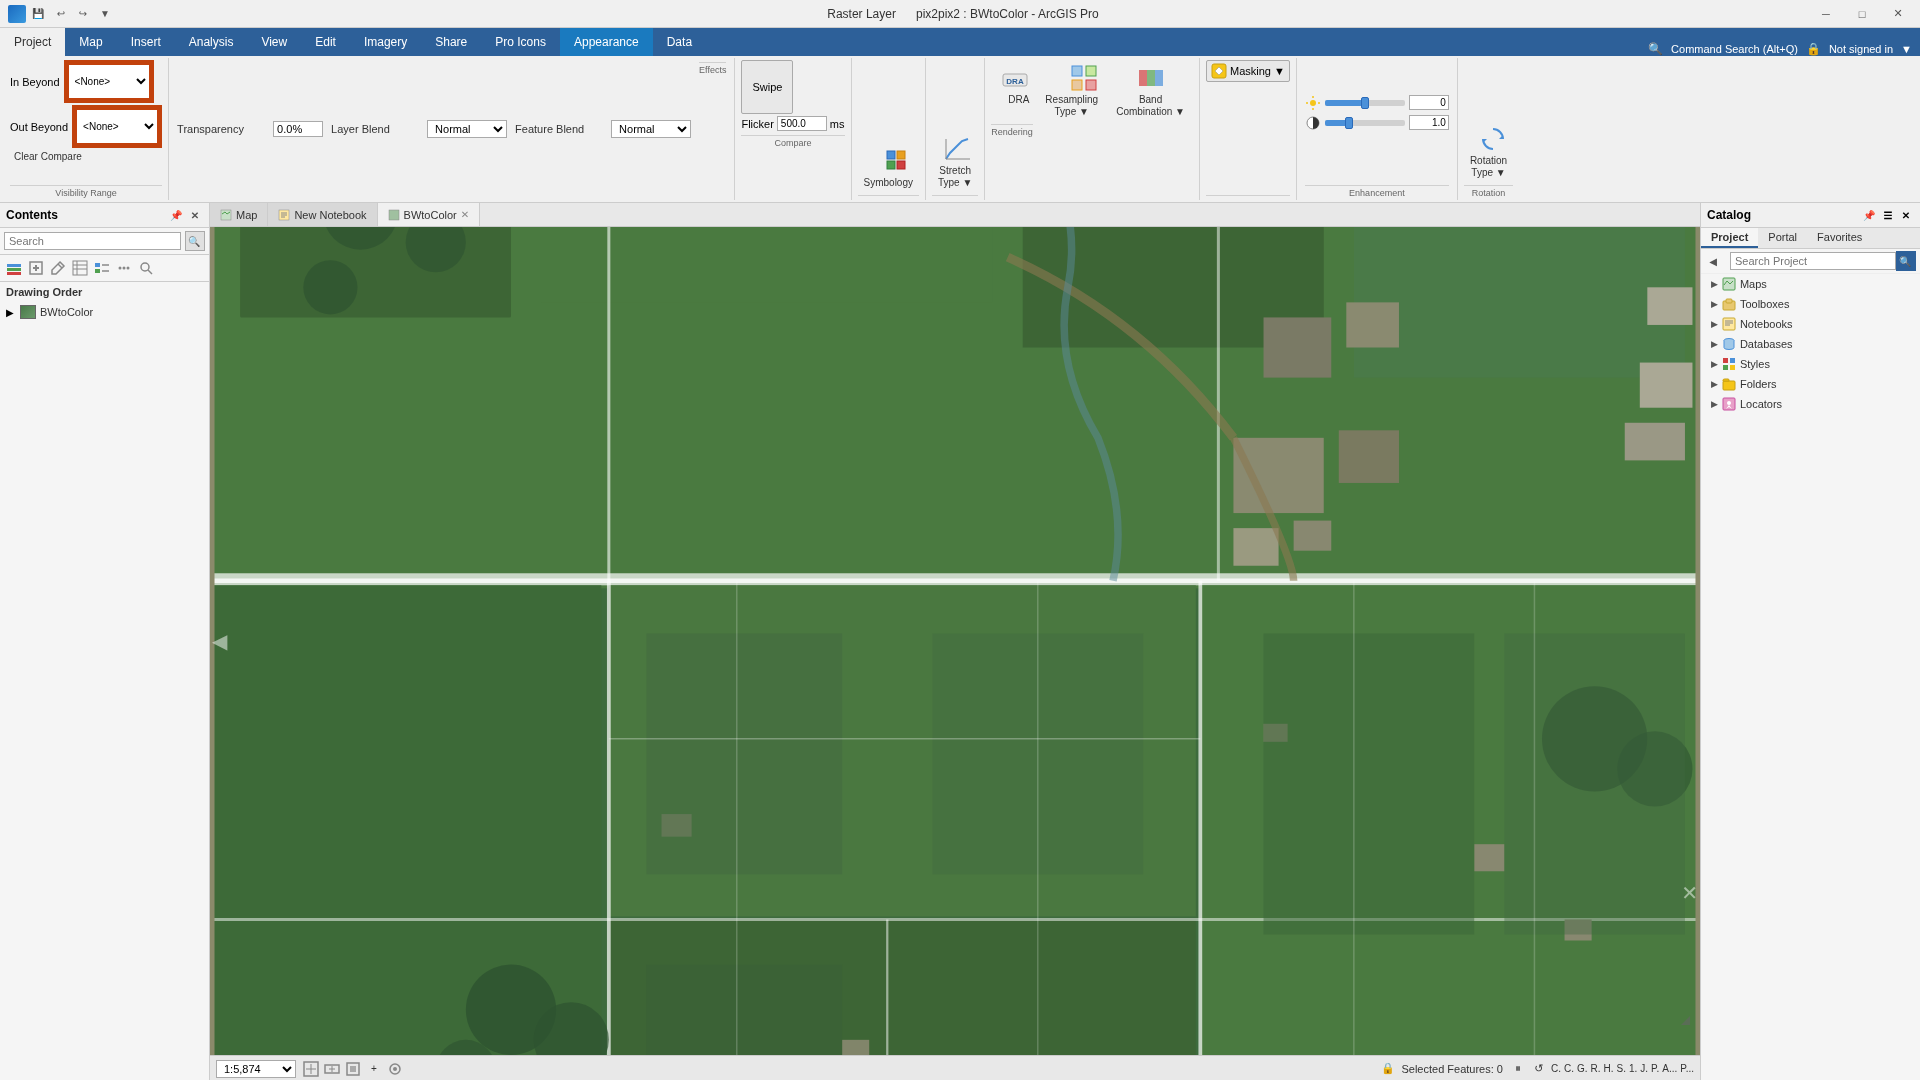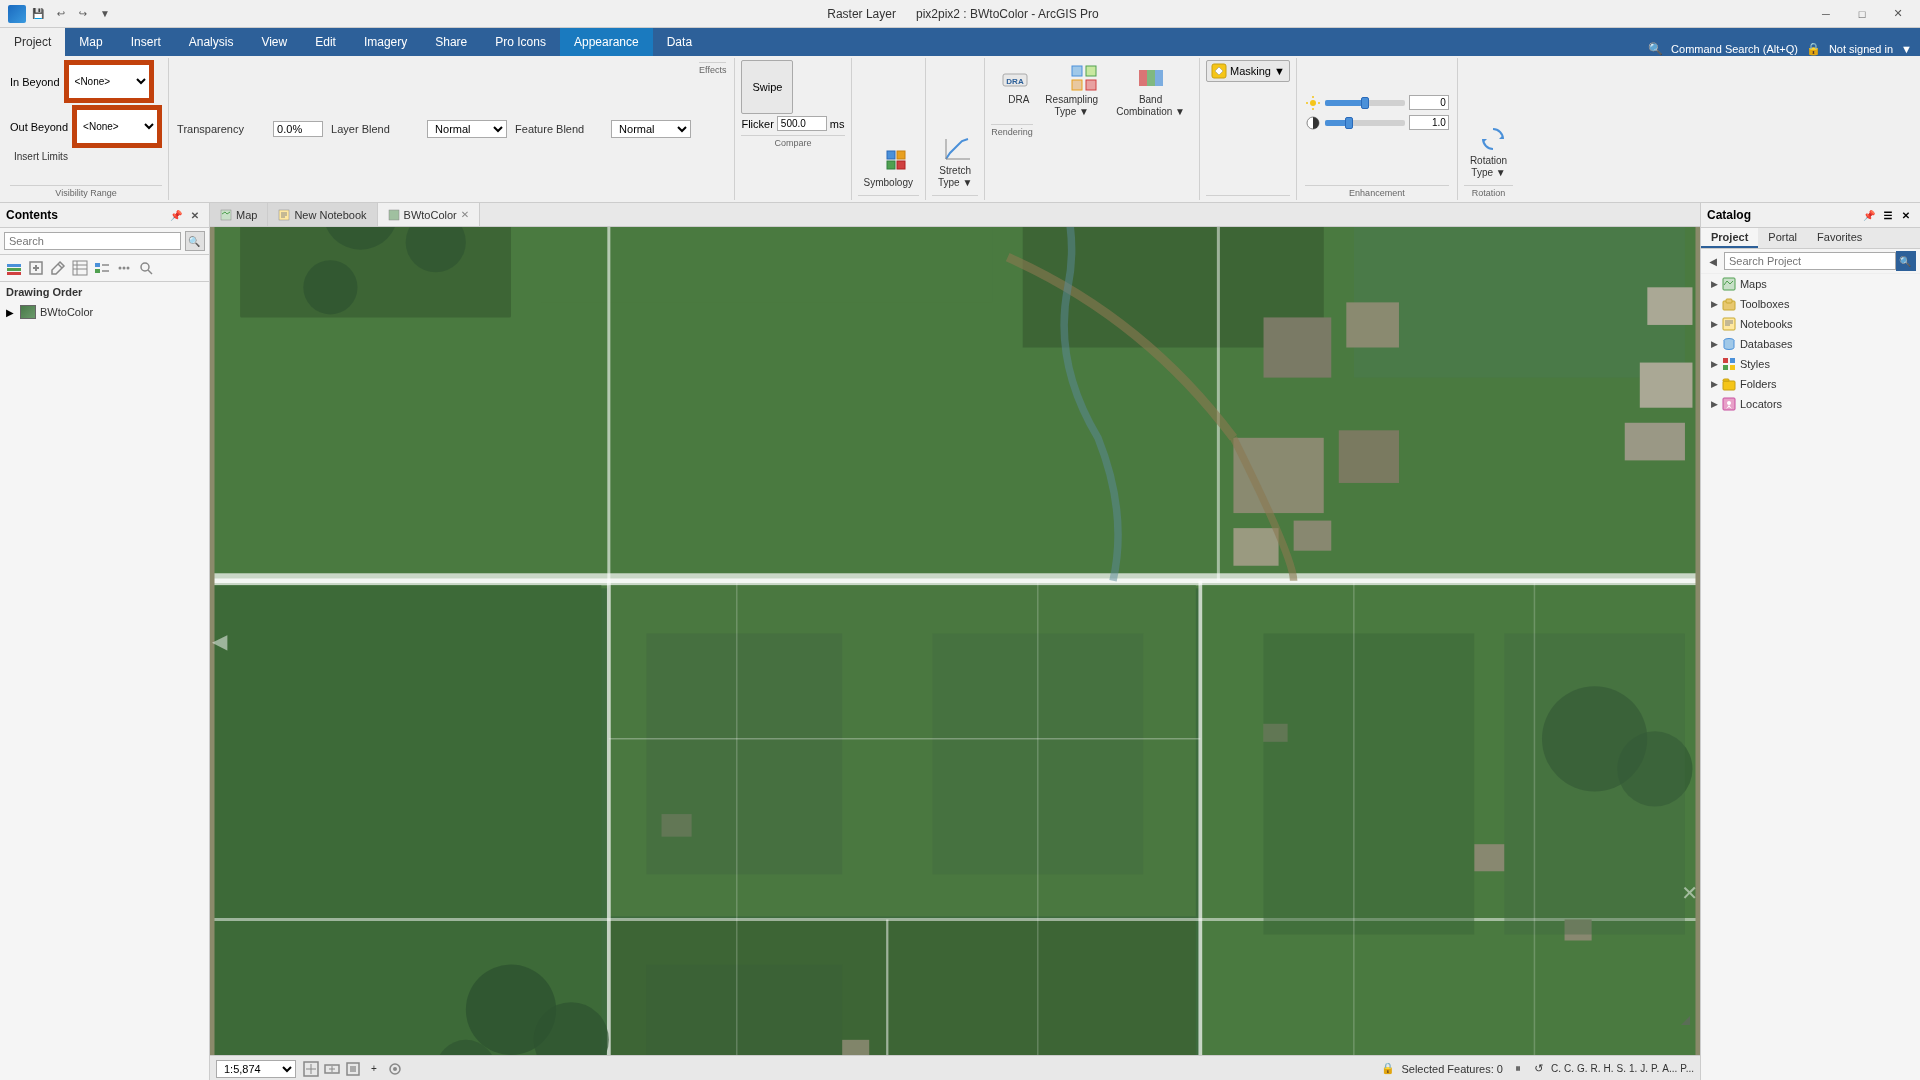--- a/index.html
+++ b/index.html
@@ -278,20 +278,21 @@
       background: #f5f5f5;
       border-bottom: 2px solid #2d6099;
       font-weight: bold;
     }
     .catalog-search {
       display: flex;
       align-items: center;
       padding: 3px 4px;
       border-bottom: 1px solid #ccc;
       gap: 2px;
+      margin-left: 6px;
     }
     .catalog-search-input {
       flex: 1;
       border: 1px solid #aaa;
       padding: 2px 4px;
       font-size: 11px;
       background: white;
     }
     .catalog-search-btn { width: 20px; height: 20px; background: #2d6099; display: flex; align-items: center; justify-content: center; color: white; font-size: 10px; cursor: pointer; }
     .catalog-nav { display: flex; align-items: center; padding: 2px 4px; gap: 3px; border-bottom: 1px solid #eee; }
@@ -422,21 +423,21 @@
       <select class="vr-select">
         <option>&lt;None&gt;</option>
       </select>
     </div>
     <div class="vr-row">
       <span>Out Beyond</span>
       <select class="vr-select">
         <option>&lt;None&gt;</option>
       </select>
     </div>
-    <div class="clear-limits">Insert Limits</div>
+    <div class="clear-limits">Clear Compare</div>
     <div style="font-size:9px;color:#666;text-align:center;border-top:1px solid #d0d0d0;margin-top:20px;padding-top:2px;">Visibility Range</div>
   </div>
 
   <div class="effects-group">
     <div class="effects-row">
       <span class="effects-label">Transparency</span>
       <input class="effects-value" value="0.0%" type="text" style="">
     </div>
     <div class="effects-row">
       <span class="effects-label">Layer Blend</span>

